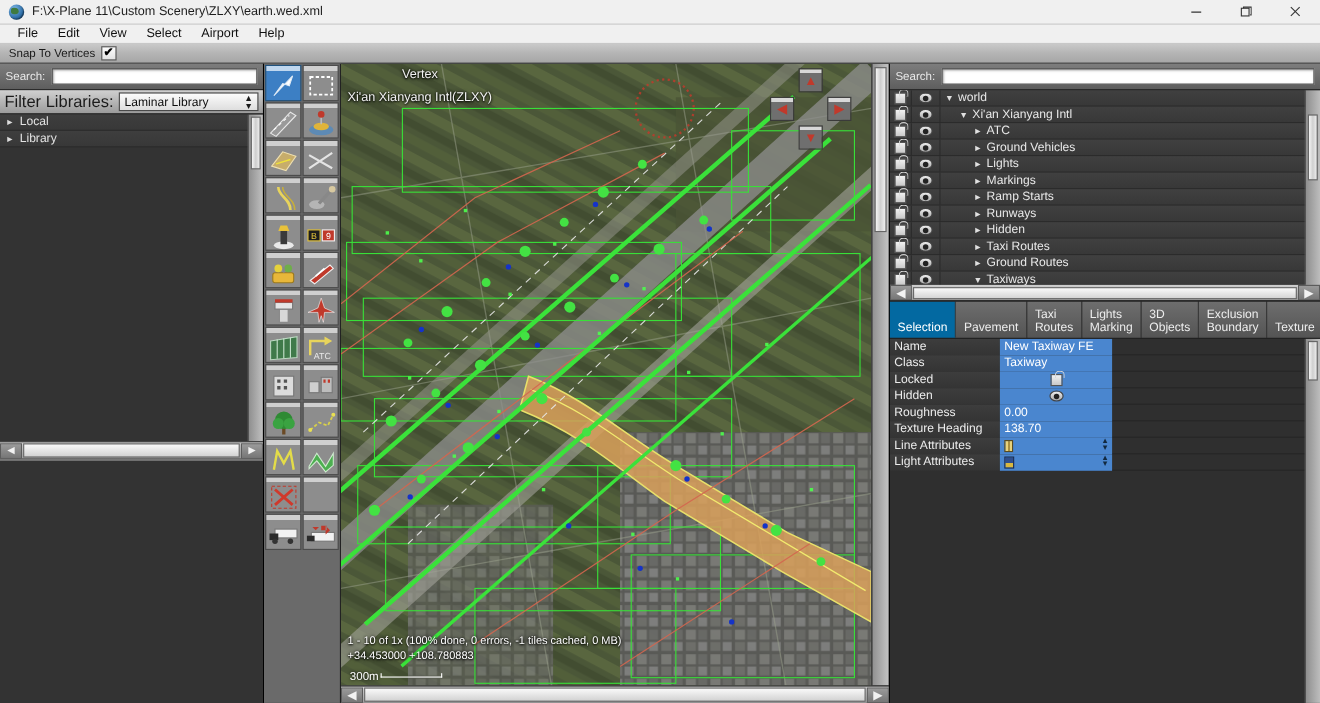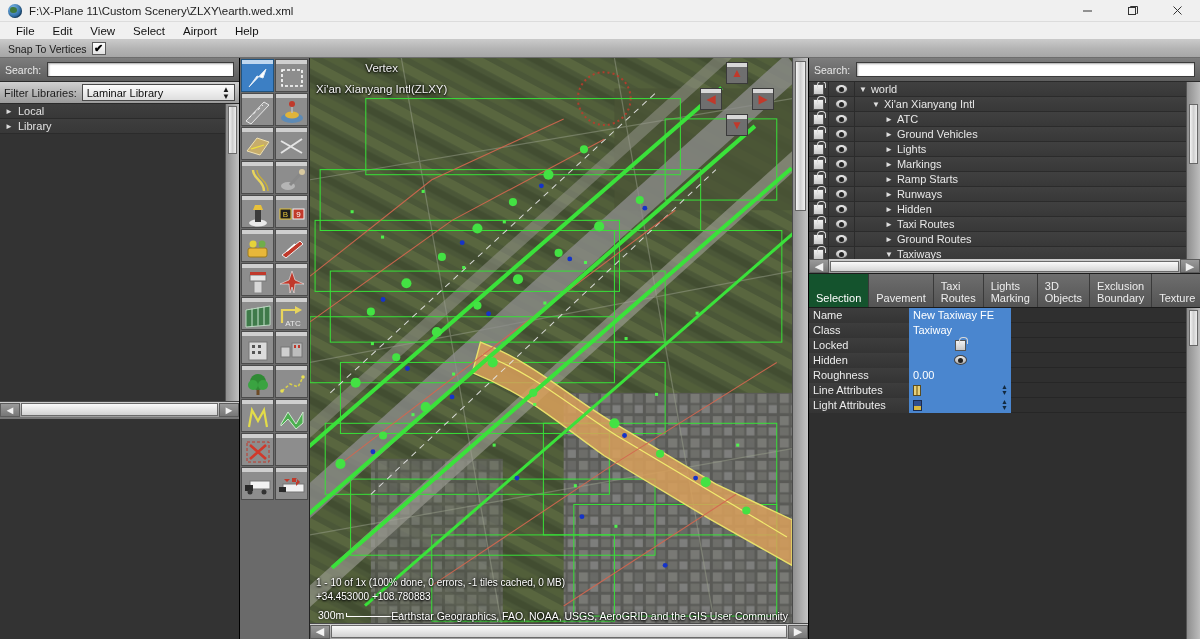--- a/index.html
+++ b/index.html
@@ -44,21 +44,21 @@
     display:flex; flex-direction:column; border-right:1px solid #000; }
   .srchrow{ height:24px; display:flex; align-items:center;
     background:linear-gradient(to bottom,#7d7d7d,#5e5e5e); padding:0 5px;
     border-bottom:1px solid #2a2a2a; }
   .srchrow .lbl{ font-size:10.5px; color:#e8e8e8; margin-right:6px; }
   .srchrow .fld{ flex:1 1 auto; height:15px; background:#fff; border:1px solid #3b3b3b;
     box-shadow:inset 1px 1px 2px rgba(0,0,0,.35); }
   #left-filterrow{ height:22px; display:flex; align-items:center;
     background:linear-gradient(to bottom,#d0d0d0,#9b9b9b); padding:0 4px;
     border-bottom:1px solid #2a2a2a; }
-  #left-filterrow .lbl{ font-size:11px; color:#1b1b1b; margin-right:5px; white-space:nowrap;}
+  #left-filterrow .lbl{ font-size:15px; color:#1b1b1b; margin-right:5px; white-space:nowrap;}
   .combo{ flex:1 1 auto; height:17px; background:linear-gradient(to bottom,#fcfcfc,#dedede);
     border:1px solid #4a4a4a; display:flex; align-items:center; padding:0 4px;
     font-size:11px; color:#0d0d0d; position:relative; }
   .combo .arrows{ position:absolute; right:4px; font-size:8px; line-height:7px;
     color:#1a1a1a; text-align:center; }
   #left-tree{ flex:1 1 auto; position:relative; background:#333333; overflow:hidden; }
   .ltree-row{ height:15px; display:flex; align-items:center; padding-left:5px;
     font-size:11px; color:#e2e2e2; border-bottom:1px solid #2b2b2b;
     background:linear-gradient(to bottom,#3e3e3e,#383838); }
   .ltree-row .tri{ font-size:8px; margin-right:5px; color:#dcdcdc; }
@@ -154,21 +154,21 @@
     background:linear-gradient(to bottom,#cfcfcf,#9d9d9d); display:flex; align-items:center;}
   #tree-hscroll .thumb{ flex:1 1 auto; height:11px; margin:0 1px;
     background:linear-gradient(to bottom,#fafafa,#d5d5d5); border:1px solid #6a6a6a;}
 
   #tabs{ height:34px; display:flex; align-items:stretch; background:#2f2f2f;
     border-bottom:1px solid #1b1b1b; }
   .tab{ display:flex; flex-direction:column; justify-content:flex-end;
     padding:2px 7px 3px 7px; font-size:11px; color:#ededed; line-height:12px;
     background:linear-gradient(to bottom,#6e6e6e,#545454);
     border-right:1px solid #3a3a3a; white-space:nowrap; }
-  .tab.active{ background:#14532d; color:#fff;justify-content:space-between; }
+  .tab.active{ background:#0369a1; color:#fff;justify-content:space-between; }
   .tab span{ display:block; }
 
   #props{ flex:1 1 auto; position:relative; background:#2f2f2f; overflow:hidden;}
   .prow{ height:15px; display:flex; align-items:center; font-size:11px;
     border-bottom:1px solid #262626; }
   .pname{ width:100px; flex:0 0 100px; padding-left:4px; color:#ececec;
     background:linear-gradient(to bottom,#3d3d3d,#343434); height:15px;
     display:flex; align-items:center; white-space:nowrap; }
   .pval{ width:102px; flex:0 0 102px; background:#4a86cf; color:#ffffff; height:15px;
     display:flex; align-items:center; padding-left:4px; position:relative; }
@@ -599,21 +599,20 @@
         <div class="moverlay">Xi'an Xianyang Intl(ZLXY)</div>
       </div>
 
       <div id="bottom-ovl">
         <div>1 - 10 of 1x (100% done, 0 errors, -1 tiles cached, 0 MB)</div>
         <div>+34.453000 +108.780883</div>
       </div>
       <div id="scalebar">
         <span>300m</span><span class="bar"></span>
       </div>
-      <div id="attrib">Earthstar Geographics, FAO, NOAA, USGS, AeroGRID and the GIS User Community</div>
     </div>
 
     <div id="map-vscroll">
       <div class="thumb"></div>
     </div>
     <div id="map-hscroll">
       <div class="hsb-arrow">◀</div>
       <div class="thumb"></div>
       <div class="hsb-arrow">▶</div>
     </div>
@@ -877,20 +876,26 @@
               </span>
             </div>
           </div>
           <div class="prow">
             <div class="pname">Roughness</div>
             <div class="pval">
               <span>0.00</span>
             </div>
           </div>
           <div class="prow">
+            <div class="pname">Texture Heading</div>
+            <div class="pval">
+              <span>138.70</span>
+            </div>
+          </div>
+          <div class="prow">
             <div class="pname">Line Attributes</div>
             <div class="pval">
               <span class="swatch-line"></span>
               <span class="sp">▲<br>▼</span>
             </div>
           </div>
           <div class="prow">
             <div class="pname">Light Attributes</div>
             <div class="pval">
               <span class="swatch-light"></span>

